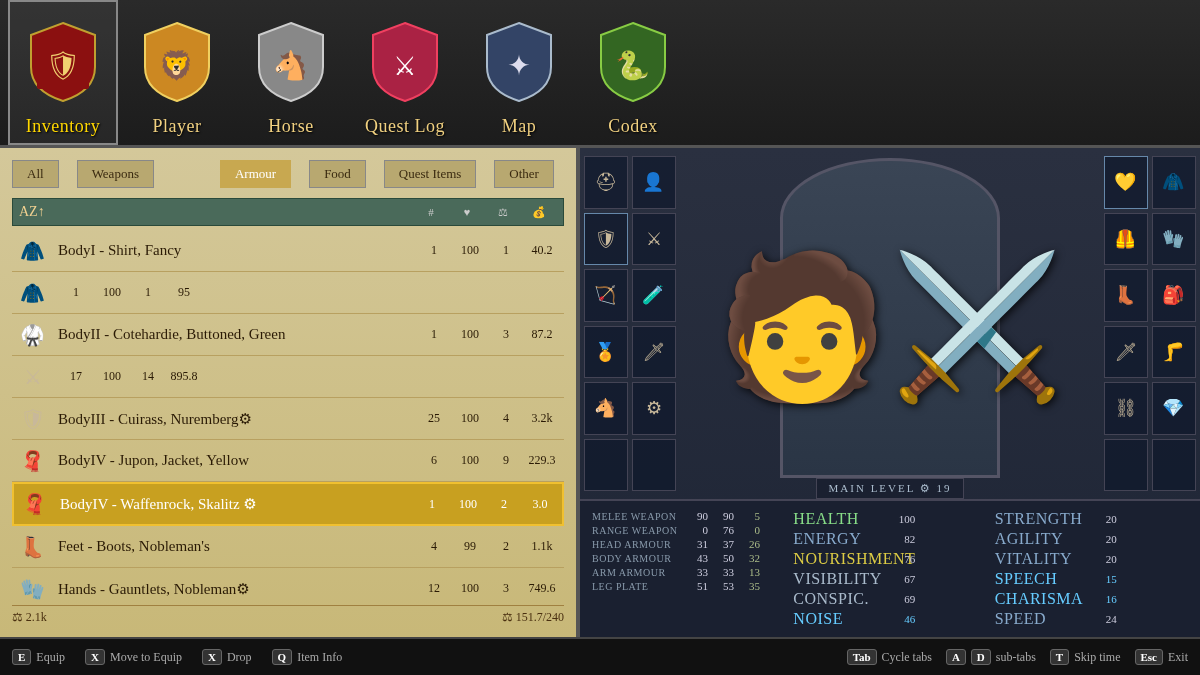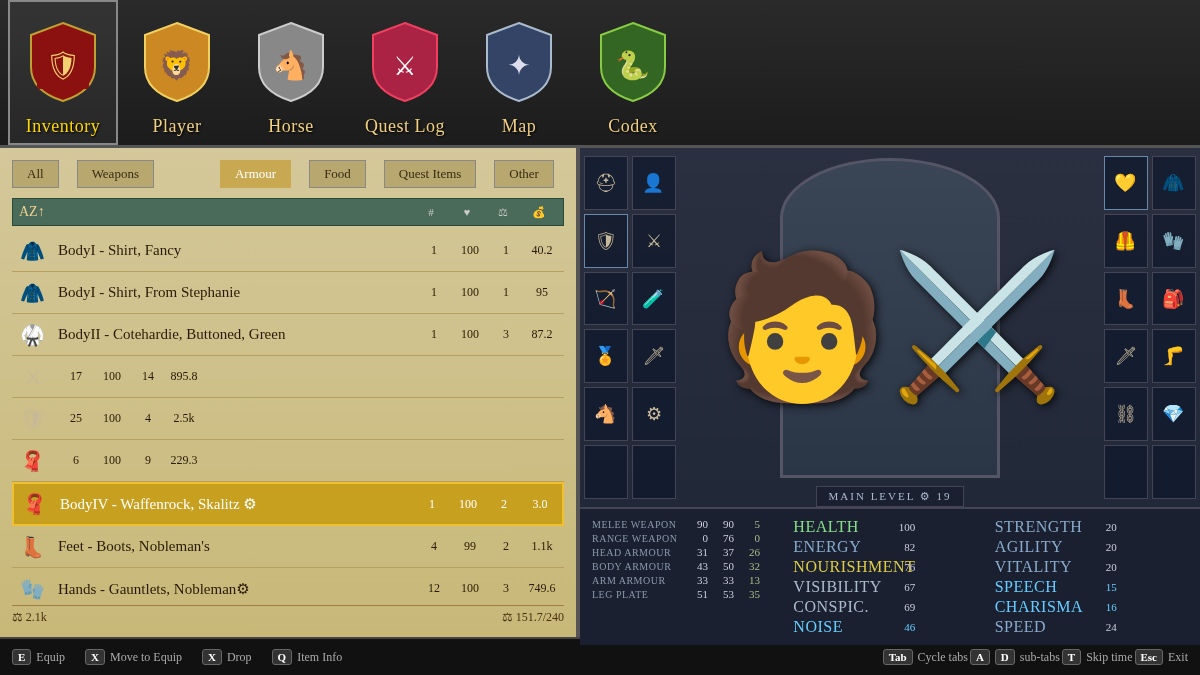--- a/index.html
+++ b/index.html
@@ -234,21 +234,21 @@
 
     
     #level-bar {
       background: #1a2030;
       border: 1px solid #445;
       padding: 3px 12px;
       font-size: 11px;
       color: #aabbcc;
       letter-spacing: 2px;
       text-transform: uppercase;
-      margin-top: 8px;
+      margin-top: 0;
     }
 
     
     #stats-panel {
       background: #1a2030;
       border-top: 2px solid #445;
       padding: 8px 12px;
       display: grid;
       grid-template-columns: 1fr 1fr 1fr;
       gap: 2px 8px;
@@ -303,21 +303,21 @@
       border-radius: 3px;
       padding: 1px 5px;
       font-size: 11px;
       color: #fff;
       font-weight: bold;
     }
     .hotkey-label { color: #aaa; font-size: 12px; }
     #bottom-right {
       margin-left: auto;
       display: flex;
-      gap: 2px;
+      gap: 14px;
       align-items: center;
     }
 
     
     #item-list::-webkit-scrollbar { width: 8px; }
     #item-list::-webkit-scrollbar-track { background: #b8a060; }
     #item-list::-webkit-scrollbar-thumb { background: #6a5030; border-radius: 2px; }
   </style>
 </head>
 <body>
@@ -407,21 +407,20 @@
       <div class="item-row">
         <div class="item-icon">🧥</div>
         <div class="item-name">BodyI - Shirt, Fancy</div>
         <div class="item-qty">1</div>
         <div class="item-cond">100</div>
         <div class="item-wt">1</div>
         <div class="item-val">40.2</div>
       </div>
       <div class="item-row">
         <div class="item-icon">🧥</div>
-        <div class="item-name">BodyI - Shirt, From Stephanie</div>
         <div class="item-qty">1</div>
         <div class="item-cond">100</div>
         <div class="item-wt">1</div>
         <div class="item-val">95</div>
       </div>
       <div class="item-row">
         <div class="item-icon">🥋</div>
         <div class="item-name">BodyII - Cotehardie, Buttoned, Green</div>
         <div class="item-qty">1</div>
         <div class="item-cond">100</div>
@@ -430,27 +429,29 @@
       </div>
       <div class="item-row">
         <div class="item-icon">⚔</div>
         <div class="item-qty">17</div>
         <div class="item-cond">100</div>
         <div class="item-wt">14</div>
         <div class="item-val">895.8</div>
       </div>
       <div class="item-row">
         <div class="item-icon">🛡</div>
+        <div class="item-name">BodyIII - Cuirass, Nuremberg⚙</div>
         <div class="item-qty">25</div>
         <div class="item-cond">100</div>
         <div class="item-wt">4</div>
-        <div class="item-val">2.5k</div>
+        <div class="item-val">3.2k</div>
       </div>
       <div class="item-row">
         <div class="item-icon">🧣</div>
+        <div class="item-name">BodyIV - Jupon, Jacket, Yellow</div>
         <div class="item-qty">6</div>
         <div class="item-cond">100</div>
         <div class="item-wt">9</div>
         <div class="item-val">229.3</div>
       </div>
       <div class="item-row selected">
         <div class="item-icon">🧣</div>
         <div class="item-name">BodyIV - Waffenrock, Skalitz ⚙</div>
         <div class="item-qty">1</div>
         <div class="item-cond">100</div>

